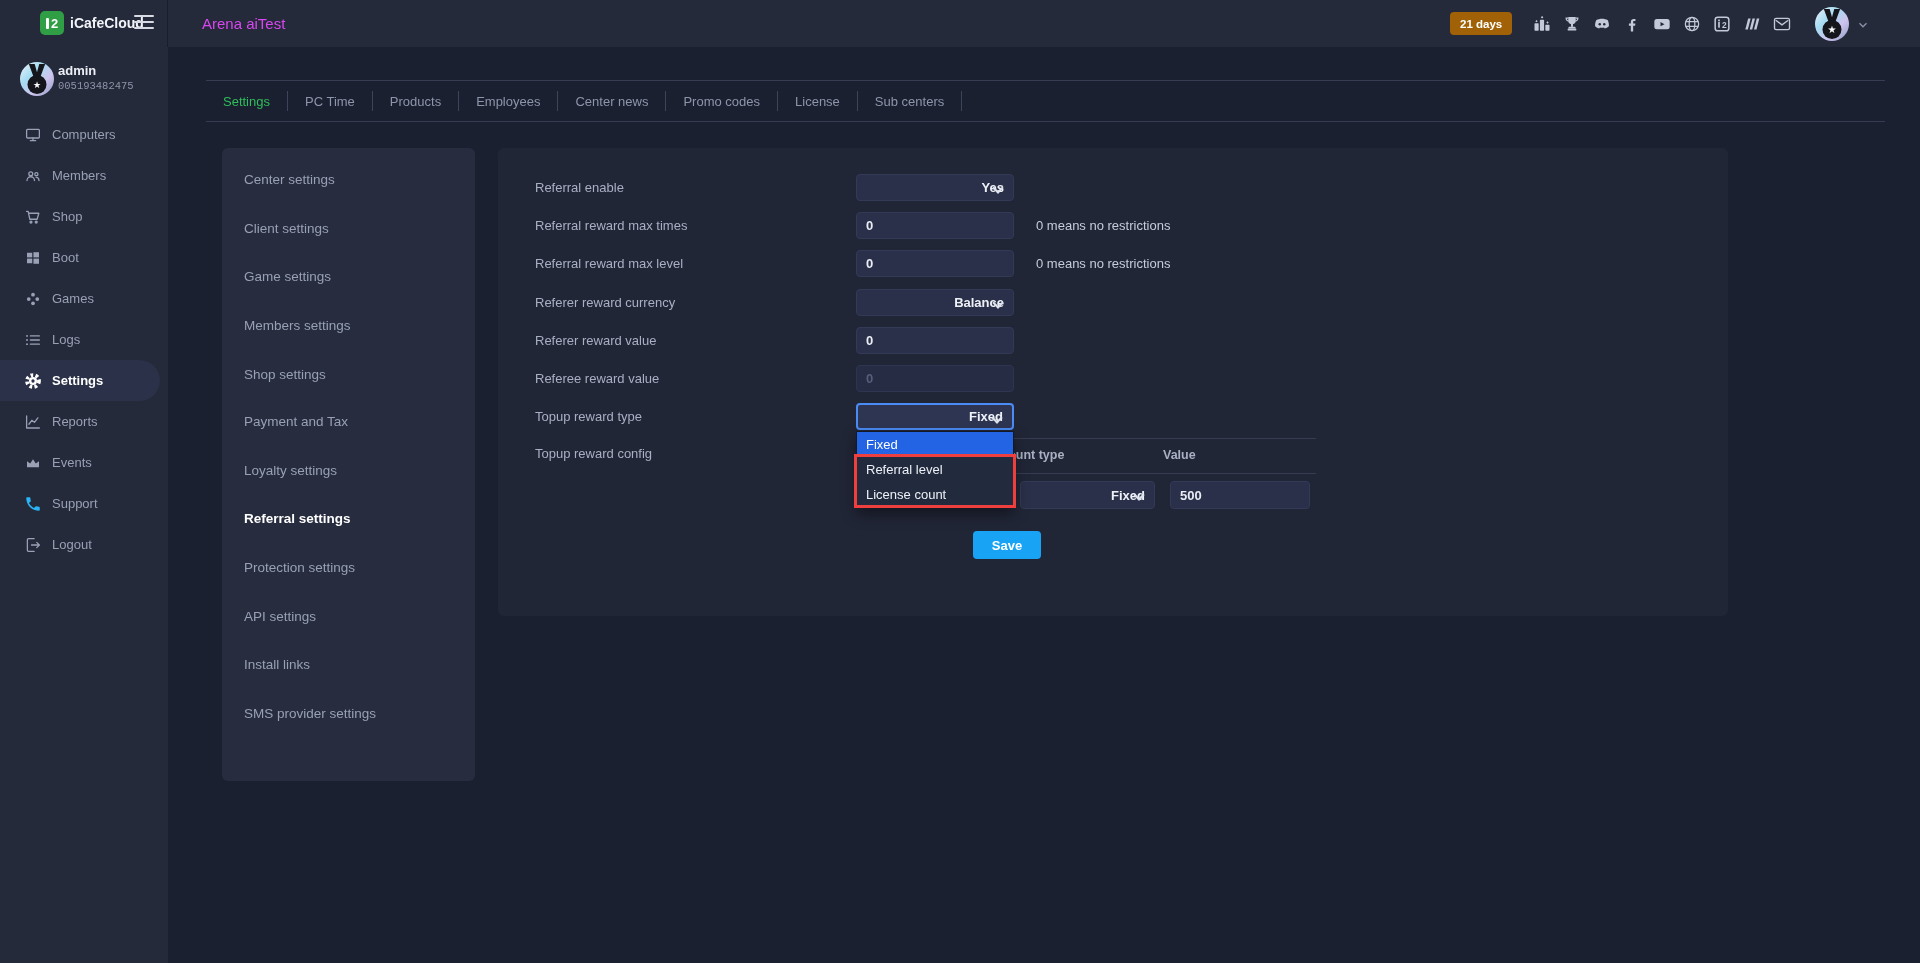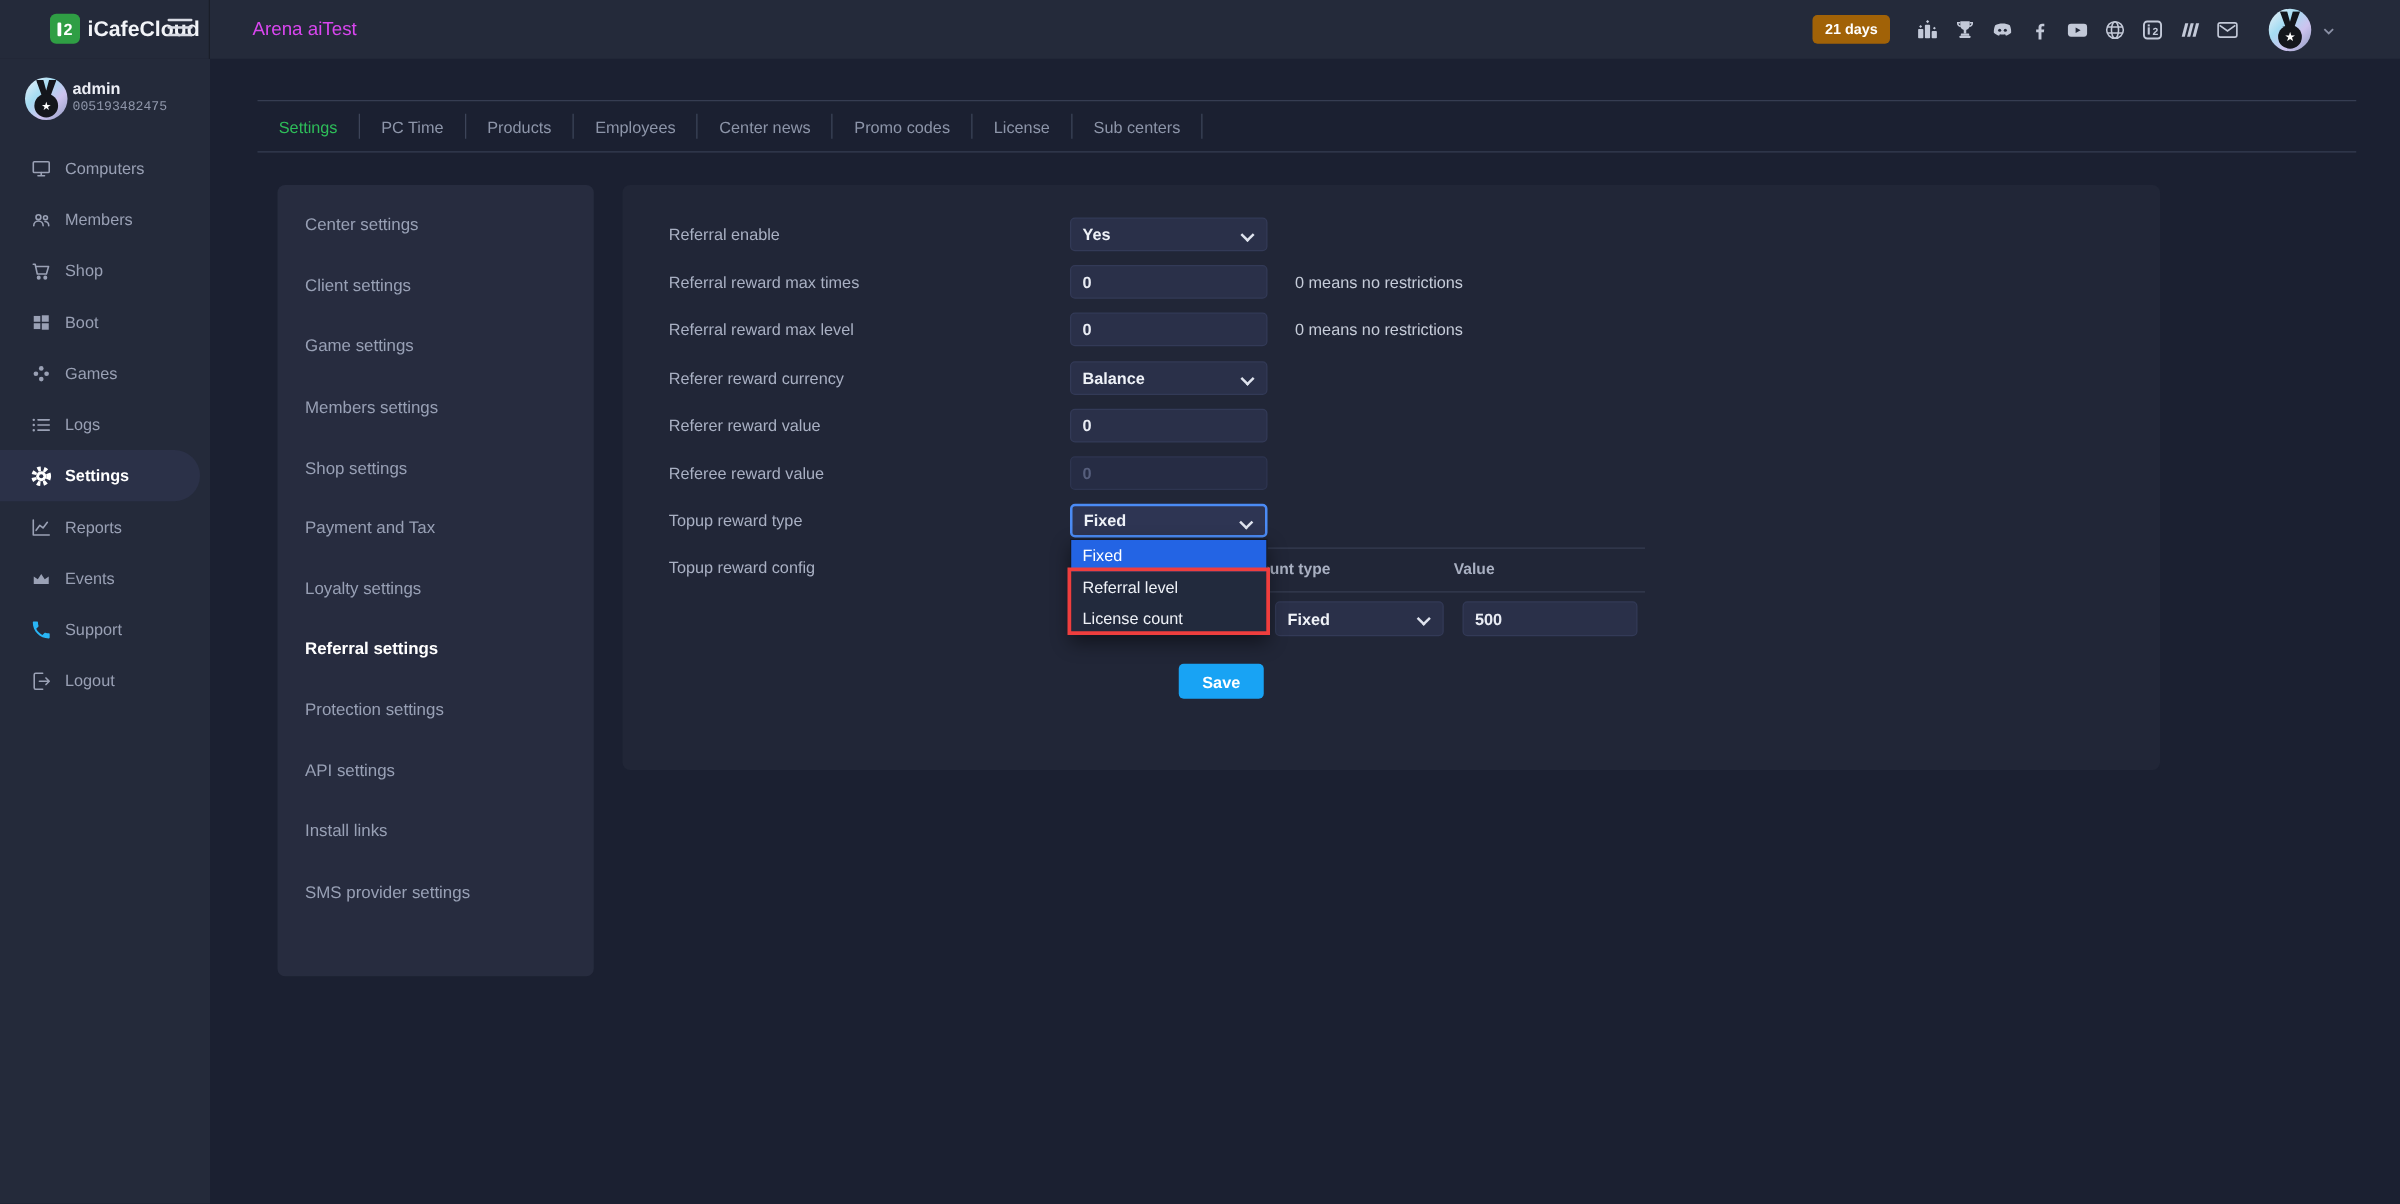--- a/index.html
+++ b/index.html
@@ -10,21 +10,21 @@
   }
   svg { display:block; }
 
   
   .topbar { position:absolute; left:0; top:0; width:1920px; height:47px; background:#242a3a; z-index:50; }
   .brand { position:absolute; left:0; top:0; width:168px; height:47px; border-right:1px solid rgba(0,0,0,.28); }
   .logo-box { position:absolute; left:40px; top:11px; width:24px; height:24px; border-radius:5px; background:#2f9e44;
     display:flex; align-items:center; justify-content:center; gap:2px; }
   .logo-box .bar { width:3px; height:11px; background:#fff; border-radius:1px; }
   .logo-box .glyph { color:#fff; font-weight:bold; font-size:13px; line-height:1; }
-  .logo-text { position:absolute; left:70px; top:0; height:47px; line-height:47px; font-weight:bold; font-size:17px; color:#f2f4f8; }
+  .logo-text { position:absolute; left:70px; top:0; height:47px; line-height:47px; font-weight:bold; font-size:14px; color:#f2f4f8; }
   .hamburger { position:absolute; left:134px; top:15px; width:20px; height:16px; cursor:pointer; }
   .hamburger span { display:block; height:2px; background:#d7dae3; border-radius:1px; margin-bottom:4px; }
   .page-title { position:absolute; left:202px; top:0; height:47px; line-height:47px; font-size:15px; color:#d946ef; }
   .license-badge { position:absolute; left:1450px; top:12px; height:23px; padding:0 10px; border-radius:4px;
     display:flex; align-items:center; color:#fff; font-size:11.5px; font-weight:bold; cursor:pointer; }
   .top-icons { position:absolute; left:1532px; top:0; height:47px; display:flex; align-items:center; gap:10px; }
   .top-icons .ticon { width:20px; height:20px; cursor:pointer; }
   .avatar { border-radius:50%; position:relative; overflow:hidden;
     background:linear-gradient(135deg,#f0f2f8 0%,#a5dcf2 35%,#cdc3ef 65%,#8f9bc0 100%); cursor:pointer; }
   .avatar::before { content:""; position:absolute; top:6%; left:26%; width:48%; height:42%; background:#14161c;
@@ -63,38 +63,38 @@
 
   
   .flabel { position:absolute; left:37px; font-size:13px; color:#a9b0c3; white-space:nowrap; }
   .fnote { position:absolute; left:538px; font-size:13px; color:#c6ccd9; white-space:nowrap; }
   .tinput { position:absolute; left:358px; width:158px; height:27px; background:#2a3049; border:1px solid #333a57;
     border-radius:4px; color:#e9ecf4; font-size:13px; font-weight:bold; padding:0 9px;
     font-family:"Liberation Sans", sans-serif; outline:none; }
   .tinput.muted { background:#262c44; border-color:#2e3550; color:#565e7c; }
   .select { position:absolute; left:358px; width:158px; height:27px; background:#2a3049; border:1px solid #333a57;
     border-radius:4px; display:flex; align-items:center; padding:0 9px; cursor:pointer;
-    color:#eef1f7; font-size:13px; font-weight:bold; }
+    color:#eef1f7; font-size:13px; font-weight:bold;justify-content:flex-end; }
   .select::after { content:""; position:absolute; right:11px; top:9px; width:6px; height:6px;
     border-right:2px solid #dfe3ee; border-bottom:2px solid #dfe3ee; transform:rotate(45deg); }
   .select.focused { border:2px solid #4b8bf5; background:#2e3553; z-index:29; }
 
   
   .cfg-line { position:absolute; background:#363d52; height:1px; width:460px; left:358px; }
   .cfg-head { position:absolute; font-size:12.5px; font-weight:bold; color:#a9b0c2; white-space:nowrap; }
 
   
   .dd-list { position:absolute; left:358px; top:283px; width:158px; background:#222a3d;
     border:1px solid #141927; box-shadow:0 6px 14px rgba(0,0,0,.45); z-index:30; }
   .dd-opt { height:25px; display:flex; align-items:center; padding-left:9px; font-size:13px; color:#eef1f7; cursor:pointer; }
   .dd-opt.selected { color:#fff; }
   .annotation-box { position:absolute; left:356px; top:306px; width:162px; height:54px;
     border:3px solid; background:transparent; z-index:31; pointer-events:none; }
 
-  .save-btn { position:absolute; left:445px; top:383px; width:68px; height:28px; border:none; border-radius:4px;
+  .save-btn { position:absolute; left:475px; top:383px; width:68px; height:28px; border:none; border-radius:4px;
     color:#fff; font-size:13px; font-weight:bold; cursor:pointer; font-family:"Liberation Sans", sans-serif; }
 </style>
 </head>
 <body>
 
 <div class="topbar">
   <div class="brand">
     <div class="logo-box">
       <span class="bar"></span>
       <span class="glyph">2</span>

